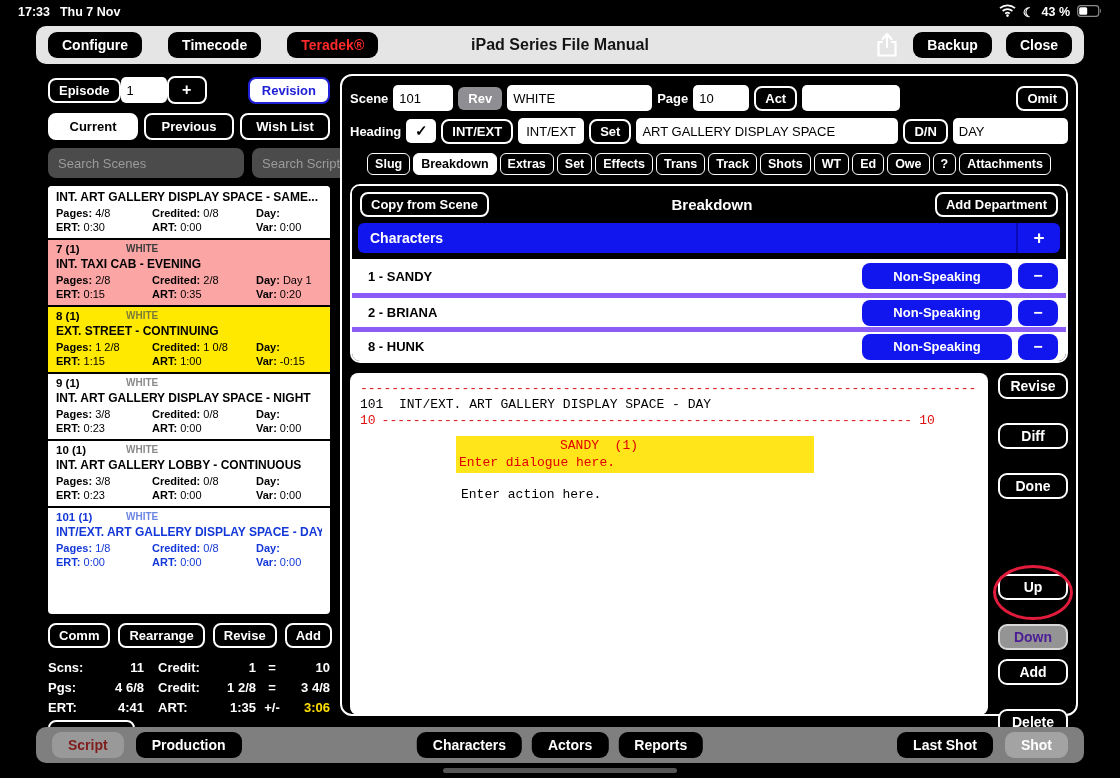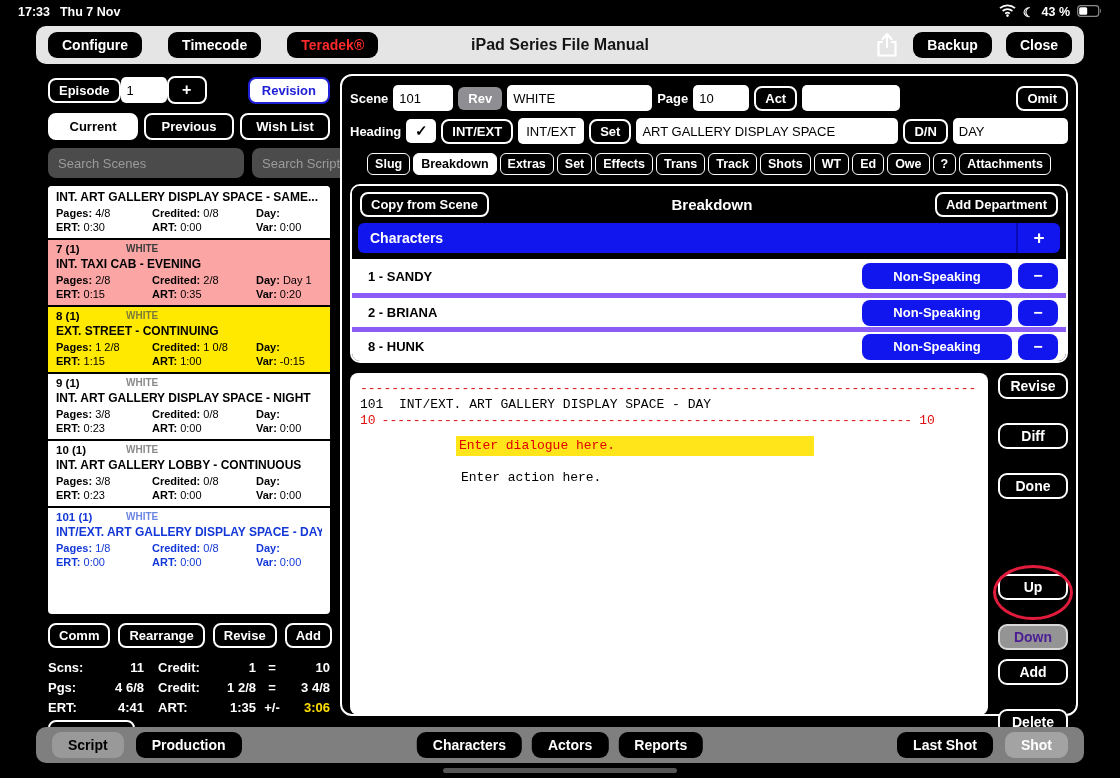--- a/index.html
+++ b/index.html
@@ -96,21 +96,21 @@
   .dlg-text{padding-left:3px}
   .action-line{margin-left:101px;margin-top:14px}
   .side-col{width:70px;position:relative;display:flex;flex-direction:column}
   .side-btn{width:100%;height:27px;font-size:14px;border-radius:9px}
   .side-btn.pressed{background:#949494;color:#4c1d95;border-color:#d8d8d8}
   .mt8{margin-top:24px}.mt75{margin-top:75px}.mt9{margin-top:9px}
   .click-ring{position:absolute;left:-5px;top:192px;width:80px;height:55px;border:3px solid #e11b3c;border-radius:50%;pointer-events:none;z-index:5}
   
   .bottom-toolbar{position:absolute;left:36px;right:36px;top:727px;height:36px;background:#7f7f7f;border-radius:10px;display:flex;align-items:center;padding:0 16px;gap:12px}
   .bb-btn{background:#000;color:#fff;border:none;border-radius:9px;font-weight:700;font-size:14px;padding:5px 16px;cursor:pointer;font-family:inherit;white-space:nowrap}
-  .bb-btn.dim{background:#999;color:#000000}
+  .bb-btn.dim{background:#999;color:#7f1d1d}
   .bb-btn.dim2{background:#a3a3a3;color:#fff}
   .bb-center{position:absolute;left:50%;transform:translateX(-50%);display:flex;gap:10px}
   .bb-right{margin-left:auto;display:flex;gap:12px}
   .home-indicator{position:absolute;left:50%;transform:translateX(-50%);bottom:5px;width:234px;height:5px;border-radius:3px;background:#565656}
 </style>
 </head>
 <body>
 
 <div class="status-bar">
   <div class="status-left">
@@ -382,20 +382,21 @@
   <div class="bottom-zone">
     <div class="script-pane">
       <div class="dashline">--------------------------------------------------------------------------------------------------------------</div>
       <div class="head-line">101  INT/EXT. ART GALLERY DISPLAY SPACE - DAY</div>
       <div class="pageline">
         <span>10</span>
         <span class="mid">--------------------------------------------------------------------------------------------------------------</span>
         <span>10</span>
       </div>
       <div class="dlg-block">
+        <div class="dlg-char">SANDY  (1)</div>
         <div class="dlg-text">Enter dialogue here.</div>
       </div>
       <div class="action-line">Enter action here.</div>
     </div>
     <div class="side-col">
       <button class="btn side-btn">Revise</button>
       <button class="btn side-btn mt8">Diff</button>
       <button class="btn side-btn mt8">Done</button>
       <button class="btn side-btn mt75">Up</button>
       <button class="btn side-btn pressed mt8">Down</button>

